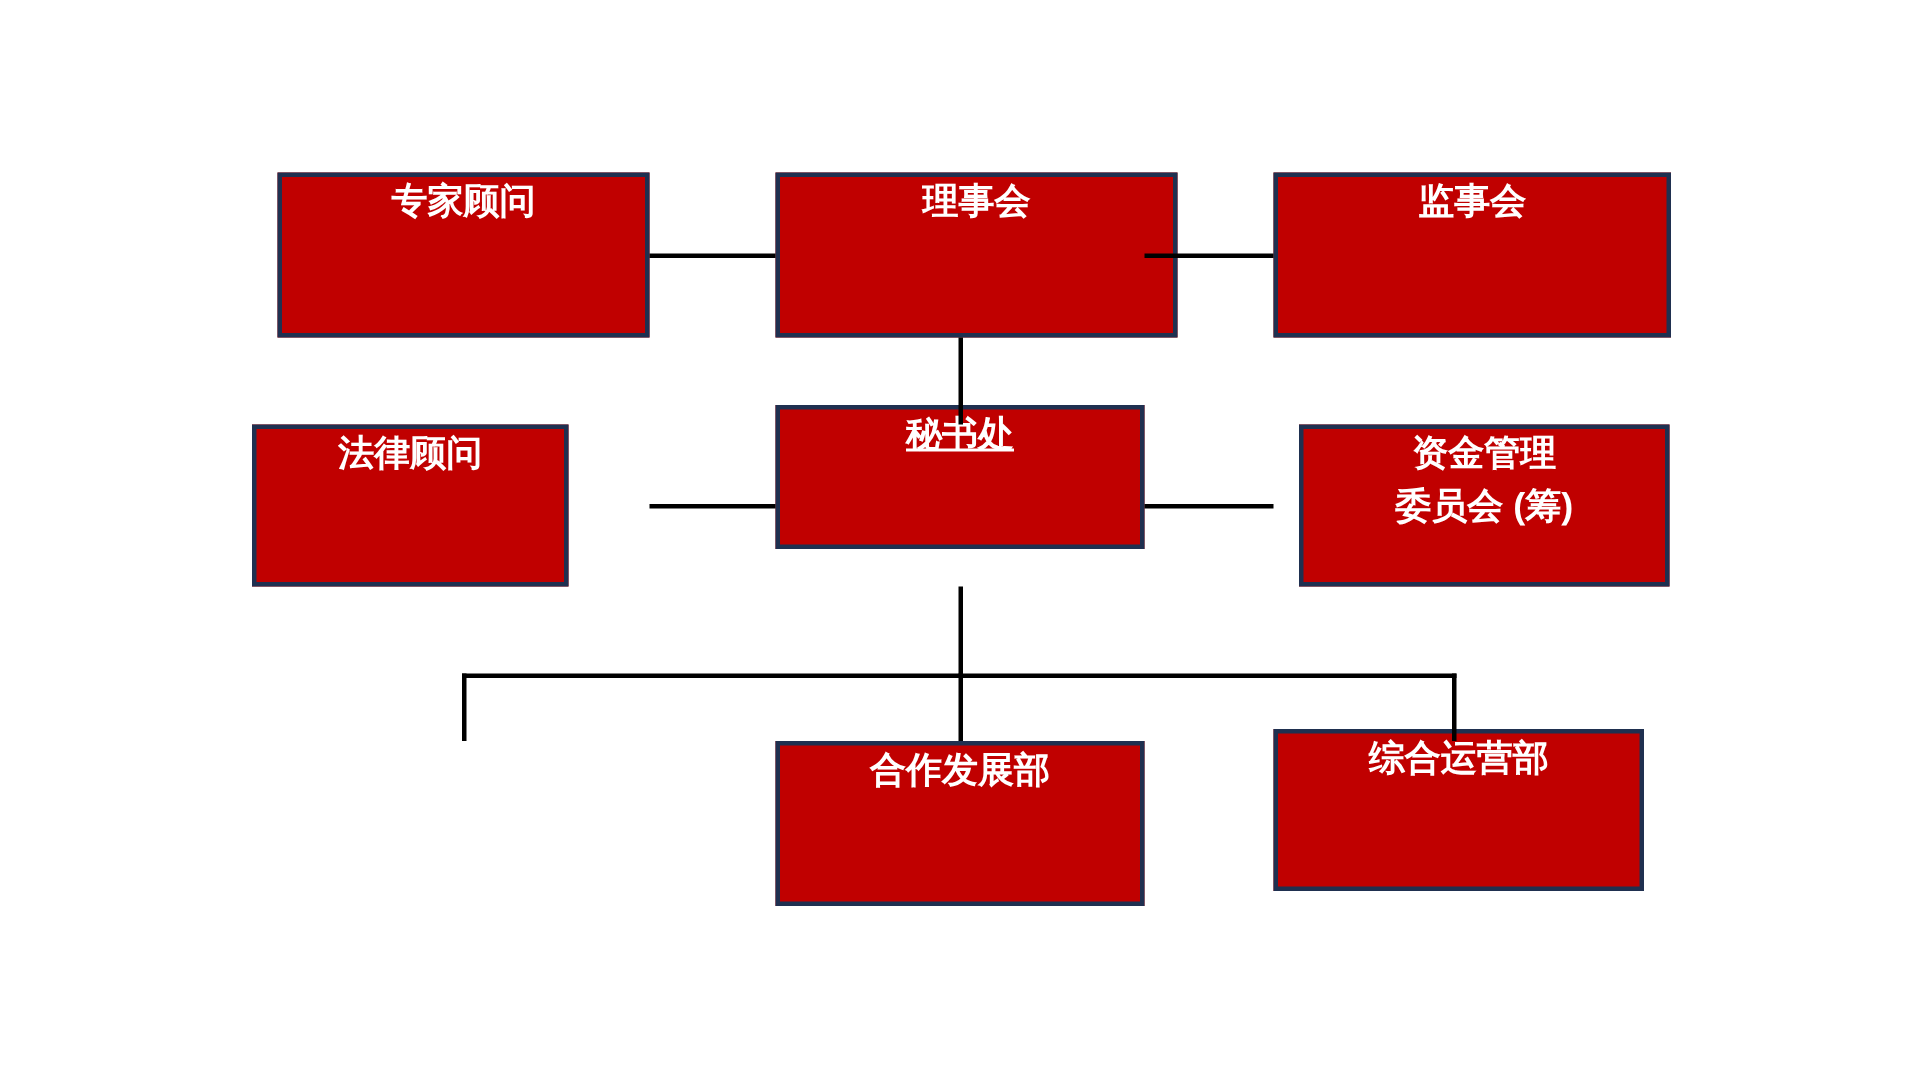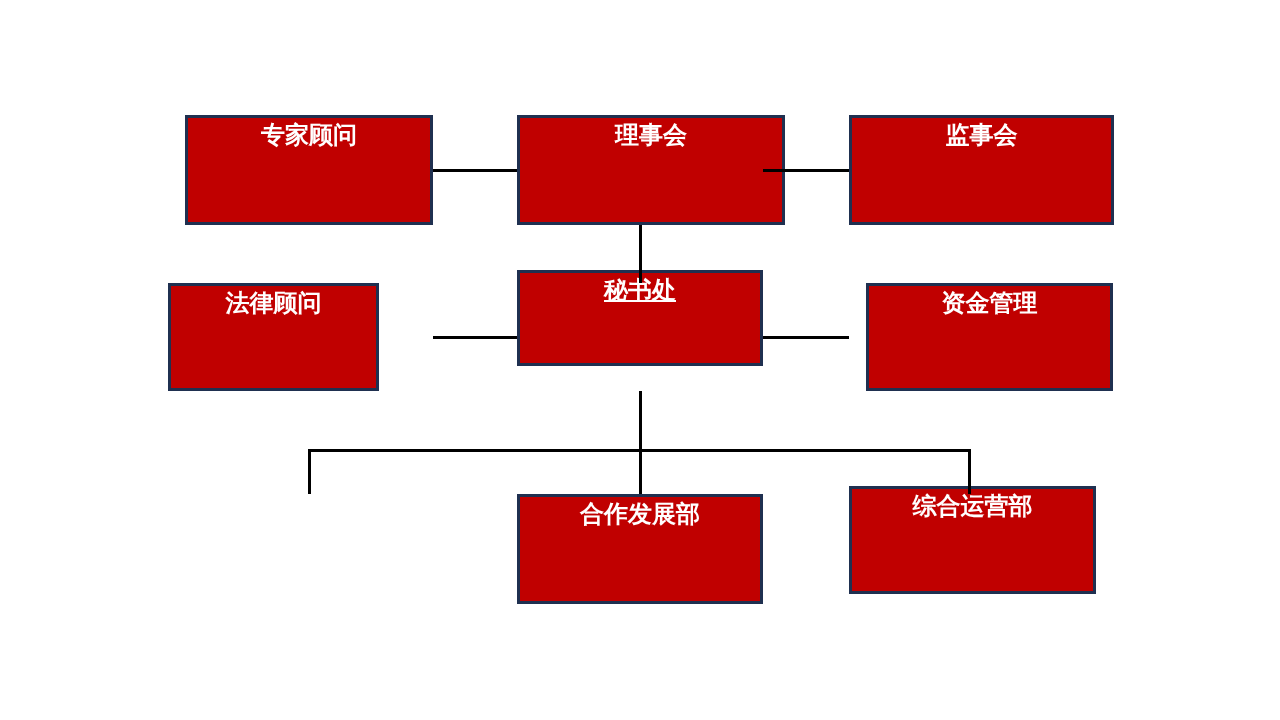--- a/index.html
+++ b/index.html
@@ -78,20 +78,21 @@
   <div class="node" id="n3">
     <span>法律顾问</span>
 
   </div>
   <div class="node" id="n4">
     <span>秘书处</span>
 
   </div>
   <div class="node" id="n5">
     <span>资金管理</span>
+    <span>委员会 (筹)</span>
   </div>
   <div class="node" id="n7">
     <span>合作发展部</span>
 
   </div>
   <div class="node" id="n8">
     <span>综合运营部</span>
 
   </div>
 

